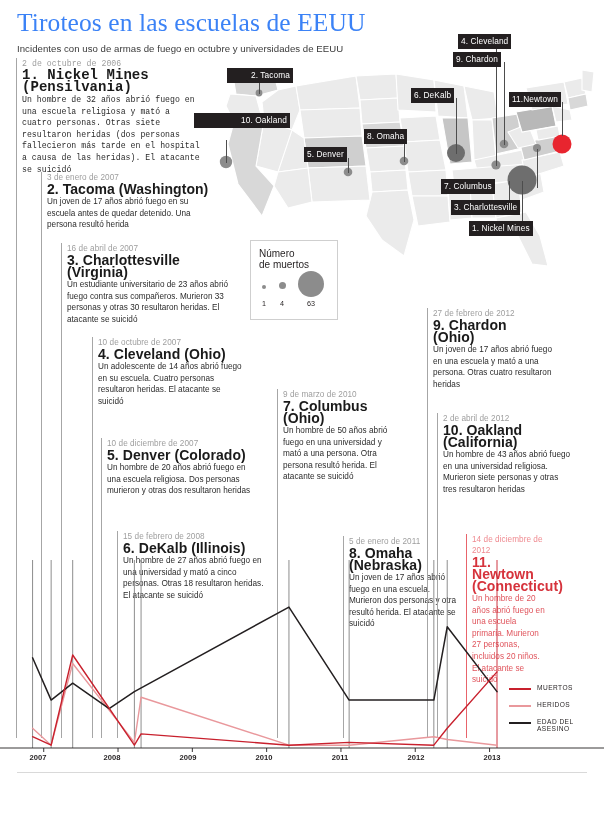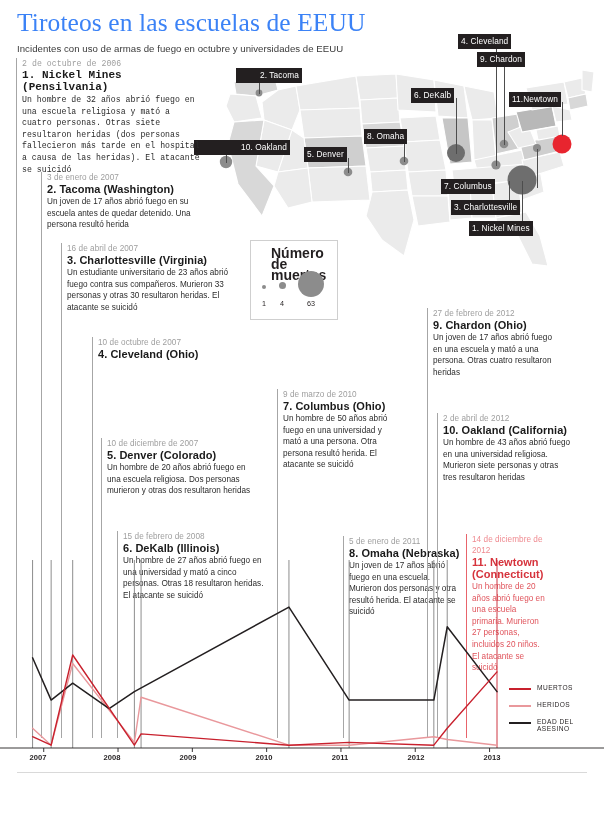--- a/index.html
+++ b/index.html
@@ -27,33 +27,33 @@
     font-size:8.3px; line-height:11px; padding:1.5px 3px 2px 3px;
     white-space:nowrap; letter-spacing:.1px;
   }
   .leader { position:absolute; background:#4d4d4d; width:1px; }
   
   #legend-box {
     position:absolute; left:250px; top:240px; width:88px; height:80px;
     background:#ffffff; border:1px solid #cfcfcf;
   }
   #legend-box .lg-title {
-    position:absolute; left:20px; top:7px; font-size:14px; font-weight:bold;
+    position:absolute; left:8px; top:7px; font-size:10px; font-weight:normal;
     line-height:11px; color:#231f20;
   }
   .lg-circle { position:absolute; border-radius:50%; background:#8c8c8c; }
   .lg-num { position:absolute; font-size:7.2px; color:#231f20; text-align:center; }
   
   .story { position:absolute; border-left:1px solid #a6a6a6; padding-left:5px; }
   .story .date {
     font-size:8.2px; line-height:11px; color:#9e9e9e; letter-spacing:.05px;
     margin-bottom:0px;
   }
   .story .place {
-    font-size:11px; line-height:12px; font-weight:bold; color:#1a1a1a;
+    font-size:14px; line-height:12px; font-weight:bold; color:#1a1a1a;
     letter-spacing:.05px;
   }
   .story .body {
     font-size:8.2px; line-height:11.6px; color:#2b2b2b; letter-spacing:.02px;
     margin-top:1px;
   }
   .story.red { border-left-color:#e8646b; }
   .story.red .date { color:#ef8a90; }
   .story.red .place { color:#d6333c; }
   .story.red .body { color:#e0545c; }
@@ -191,26 +191,26 @@
   <div class="leader" style="left:152px; top:98px;  height:15px;"></div>
   <div class="leader" style="left:208px; top:80px;  height:22px;"></div>
   <div class="leader" style="left:260px; top:38px;  height:56px;"></div>
   <div class="leader" style="left:308px; top:2px;   height:83px;"></div>
   <div class="leader" style="left:300px; top:-16px; height:122px;"></div>
   <div class="leader" style="left:341px; top:89px;  height:39px;"></div>
   <div class="leader" style="left:313px; top:121px; height:30px;"></div>
   <div class="leader" style="left:326px; top:121px; height:51px;"></div>
   <div class="leader" style="left:366px; top:42px;  height:34px;"></div>
 
-  <div class="callout" style="left:40px;  top:8px;padding-left:24px;">2. Tacoma</div>
+  <div class="callout" style="left:31px;  top:8px;padding-left:24px;">2. Tacoma</div>
   <div class="callout" style="left:262px; top:-26px;">4. Cleveland</div>
-  <div class="callout" style="left:257px; top:-8px;margin-left:24px;">9. Chardon</div>
+  <div class="callout" style="left:257px; top:-8px;">9. Chardon</div>
   <div class="callout" style="left:215px; top:28px;">6. DeKalb</div>
   <div class="callout" style="left:313px; top:32px;">11.Newtown</div>
-  <div class="callout" style="left:-2px;  top:80px;padding-left:47px;">10. Oakland</div>
+  <div class="callout" style="left:-2px;  top:53px;padding-left:47px;">10. Oakland</div>
   <div class="callout" style="left:108px; top:87px;">5. Denver</div>
   <div class="callout" style="left:168px; top:69px;">8. Omaha</div>
   <div class="callout" style="left:245px; top:119px;">7. Columbus</div>
   <div class="callout" style="left:255px; top:140px;">3. Charlottesville</div>
   <div class="callout" style="left:273px; top:161px;text-align:right;">1. Nickel Mines</div>
 </div>
 
 <div id="legend-box">
   <div class="lg-title">
     <span>Número</span><br>
@@ -238,20 +238,21 @@
 
 <div class="story" style="left:61px; top:243px; width:180px; height:495px;">
   <div class="date">16 de abril de 2007</div>
   <div class="place">3. Charlottesville (Virginia)</div>
   <div class="body">Un estudiante universitario de 23 años abrió fuego contra sus compañeros. Murieron 33 personas y otras 30 resultaron heridas. El atacante se suicidó</div>
 </div>
 
 <div class="story" style="left:92px; top:337px; width:150px; height:401px;">
   <div class="date">10 de octubre de 2007</div>
   <div class="place">4. Cleveland (Ohio)</div>
+  <div class="body">Un adolescente de 14 años abrió fuego en su escuela. Cuatro personas resultaron heridas. El atacante se suicidó</div>
 </div>
 
 <div class="story" style="left:101px; top:438px; width:155px; height:300px;">
   <div class="date">10 de diciembre de 2007</div>
   <div class="place">5. Denver (Colorado)</div>
   <div class="body">Un hombre de 20 años abrió fuego en una escuela religiosa. Dos personas murieron y otras dos resultaron heridas</div>
 </div>
 
 <div class="story" style="left:117px; top:531px; width:150px; height:207px;">
   <div class="date">15 de febrero de 2008</div>

